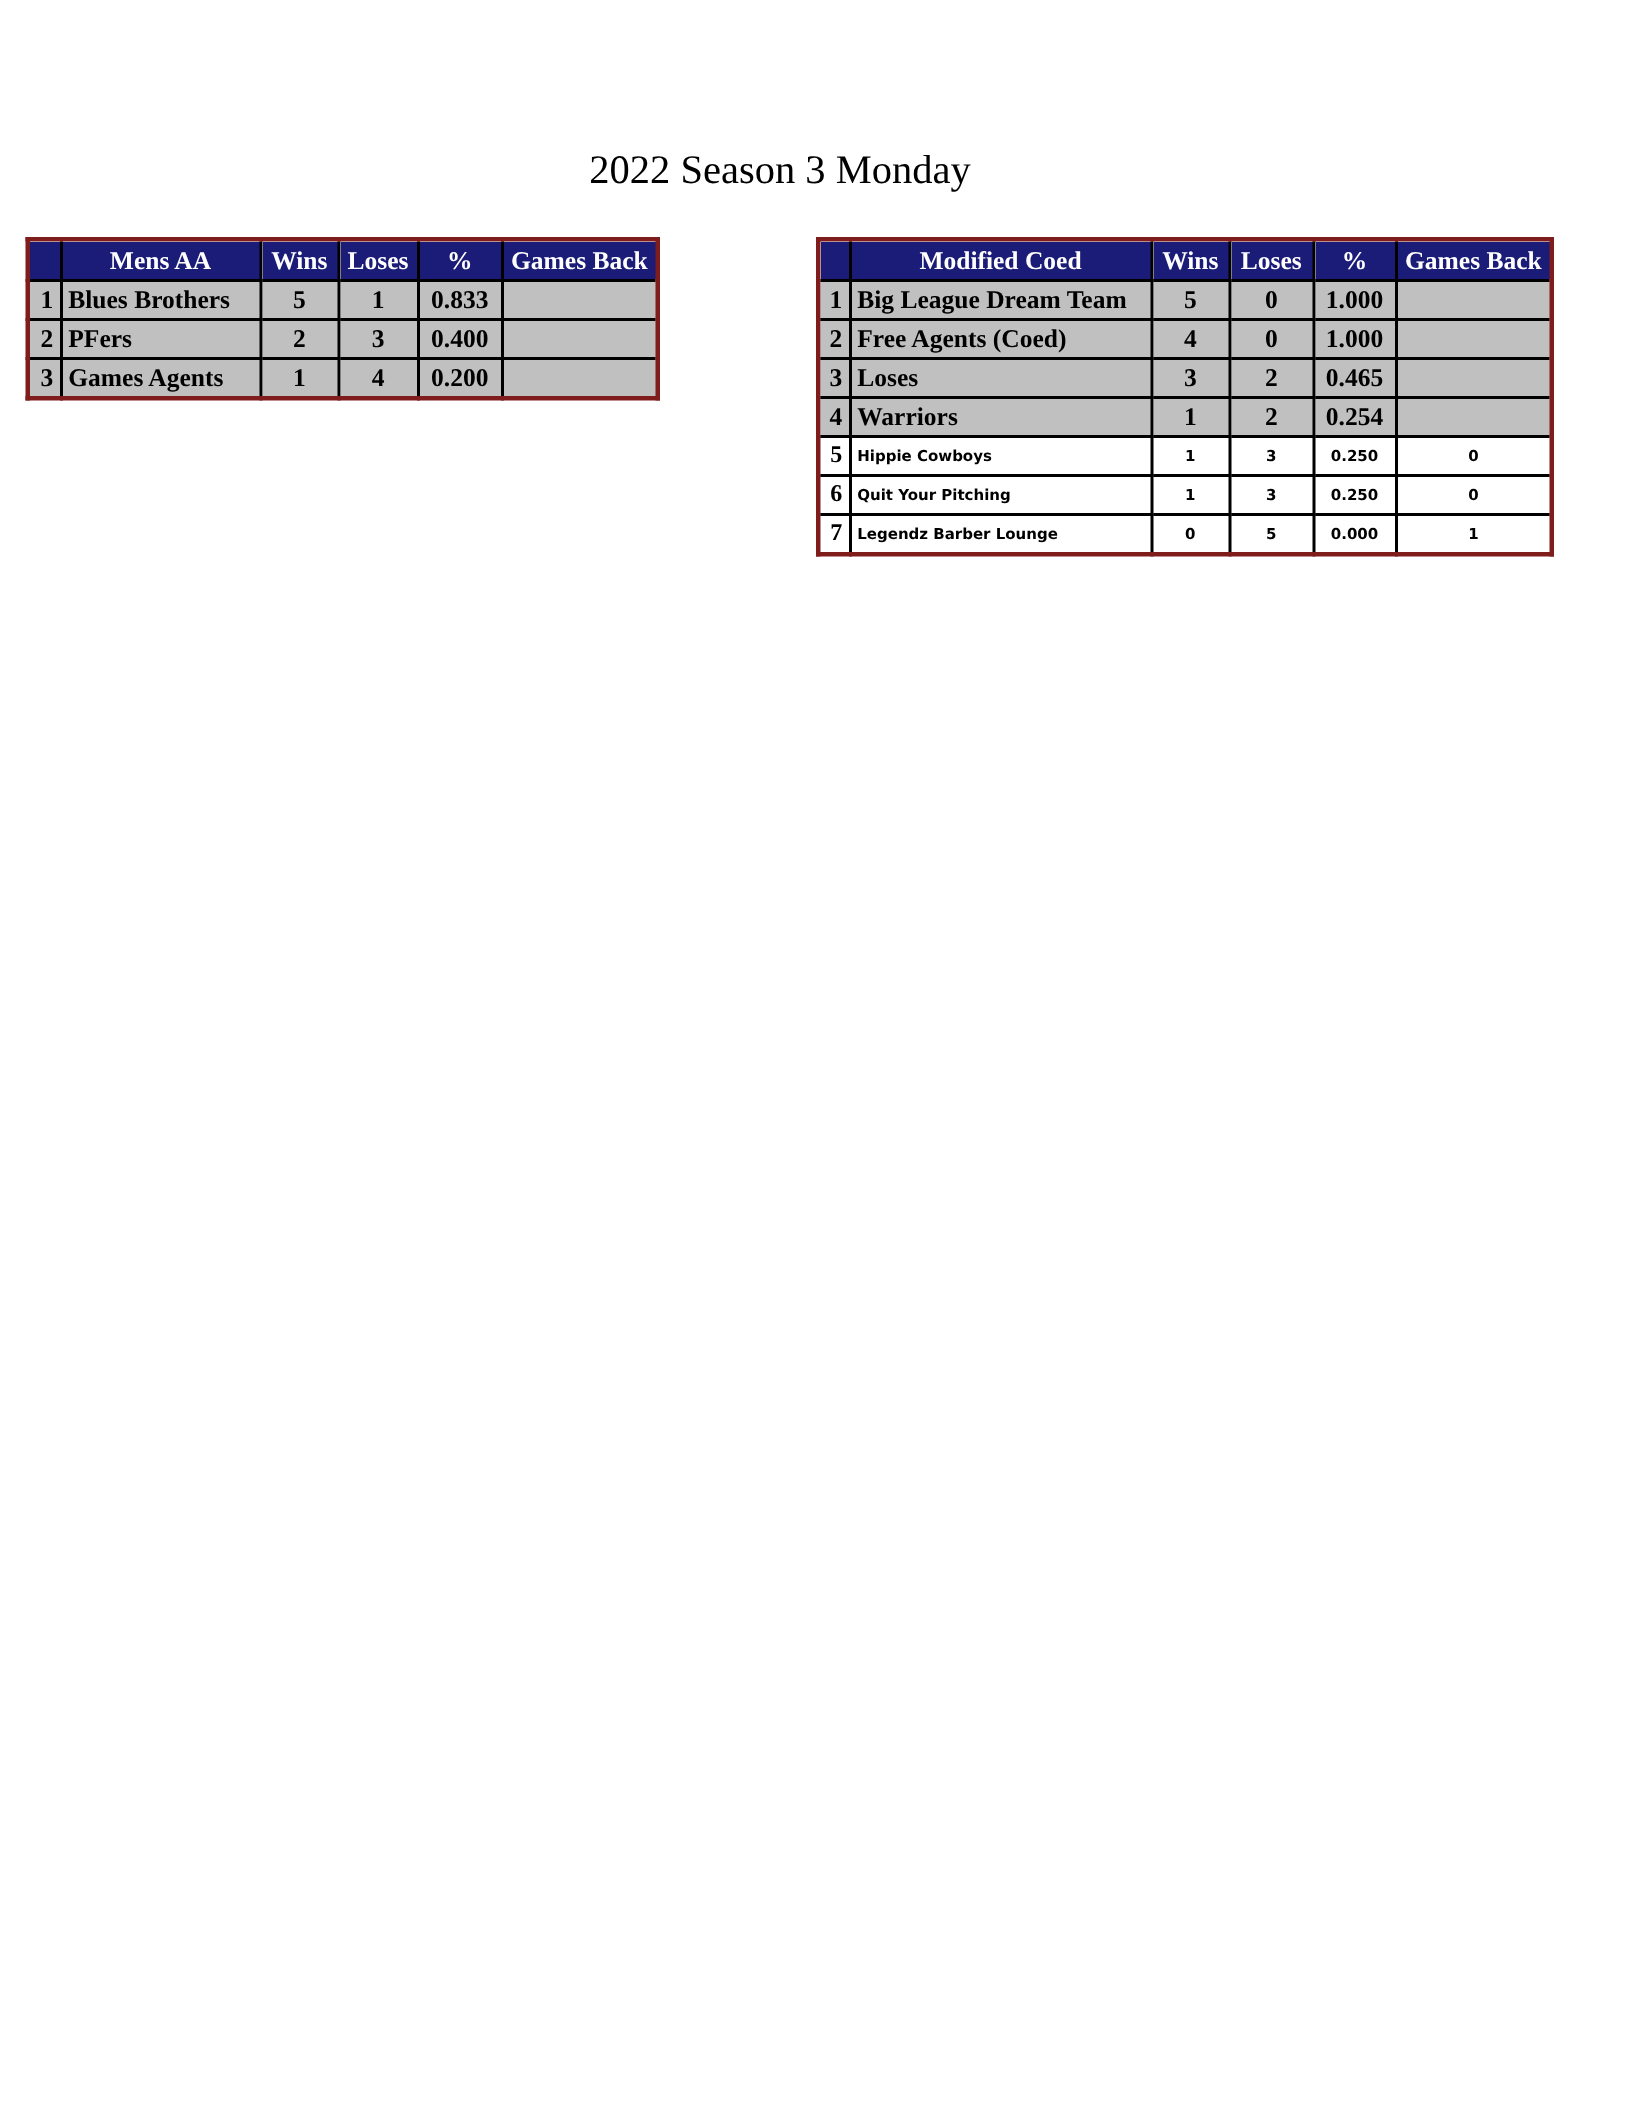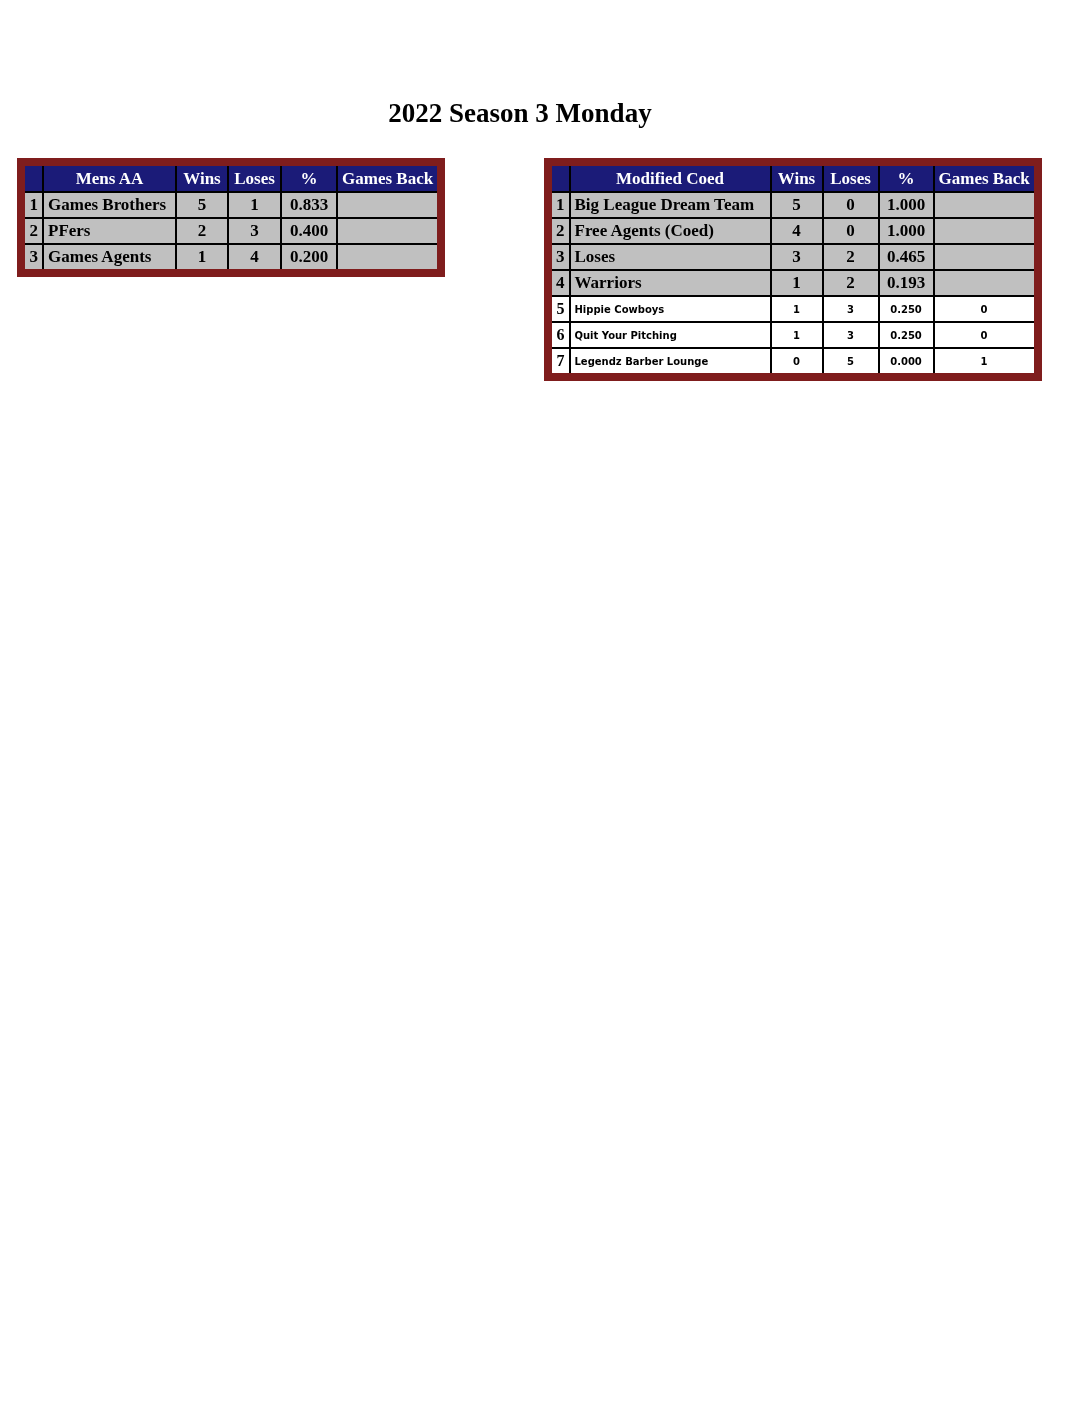--- a/index.html
+++ b/index.html
@@ -14,29 +14,29 @@
     font-family: "Liberation Serif", serif;
     color: #000000;
   }
   .page-title {
     position: absolute;
     top: 98px;
     left: 0;
     width: 1040px;
     text-align: center;
     font-size: 27px;
-    font-weight: bold;
+    font-weight: normal;
     letter-spacing: 0px;
     font-family: "Liberation Serif", serif;
   }
   table.standings {
     position: absolute;
     border-collapse: collapse;
     table-layout: fixed;
-    border: 8px solid #7f1d1d;
+    border: 3px solid #7f1d1d;
   }
   #table-mens-aa { left: 17px; top: 158px; }
   #table-modified-coed { left: 544px; top: 158px; }
 
   table.standings th,
   table.standings td {
     border: 2px solid #000000;
     font-weight: bold;
     font-size: 17px;
     height: 22px;
@@ -101,21 +101,21 @@
       <th>Mens AA</th>
       <th>Wins</th>
       <th>Loses</th>
       <th>%</th>
       <th>Games Back</th>
     </tr>
   </thead>
   <tbody>
     <tr>
       <td class="rank">1</td>
-      <td class="team">Games Brothers</td>
+      <td class="team">Blues Brothers</td>
       <td class="num">5</td>
       <td class="num">1</td>
       <td class="num">0.833</td>
       <td class="num"></td>
     </tr>
     <tr>
       <td class="rank">2</td>
       <td class="team">PFers</td>
       <td class="num">2</td>
       <td class="num">3</td>
@@ -175,21 +175,21 @@
       <td class="num">3</td>
       <td class="num">2</td>
       <td class="num">0.465</td>
       <td class="num"></td>
     </tr>
     <tr>
       <td class="rank">4</td>
       <td class="team">Warriors</td>
       <td class="num">1</td>
       <td class="num">2</td>
-      <td class="num">0.193</td>
+      <td class="num">0.254</td>
       <td class="num"></td>
     </tr>
     <tr class="alt">
       <td class="rank">5</td>
       <td class="team">Hippie Cowboys</td>
       <td class="num">1</td>
       <td class="num">3</td>
       <td class="num">0.250</td>
       <td class="num">0</td>
     </tr>

